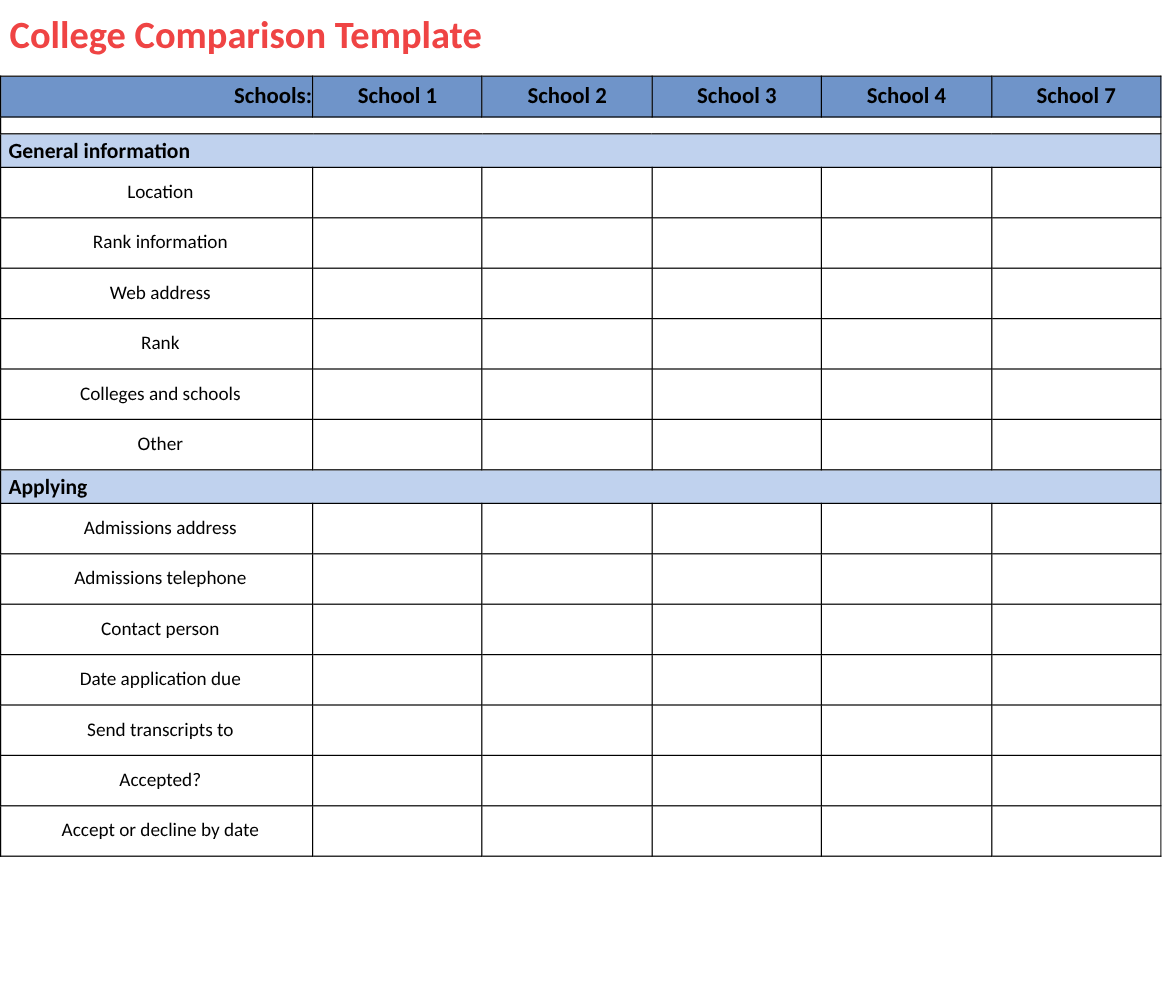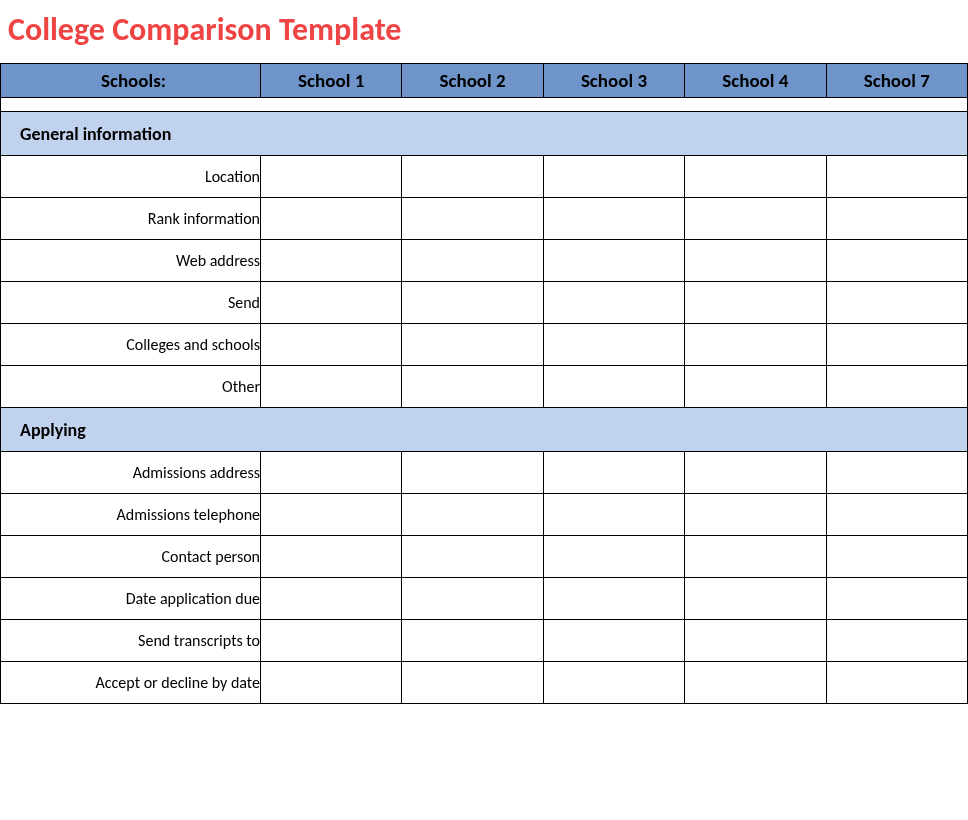--- a/index.html
+++ b/index.html
@@ -29,47 +29,47 @@
   .header-row th {
     background: #6f94c9;
     color: #000;
     font-weight: 700;
     font-size: 19px;
     height: 34px;
     text-align: center;
     vertical-align: middle;
   }
   .header-row th.schools-label {
-    text-align: center;
+    text-align: right;
     padding-left: 6px;
   }
   .spacer-row td {
     height: 14px;
     border-left: 1px solid #000;
     border-right: 1px solid #000;
     border-top: 1px solid #000;
     border-bottom: 1px solid #000;
     background: #fff;
   }
   .section-row td {
     background: #c0d2ee;
     font-weight: 700;
     font-size: 18px;
-    height: 44px;
-    padding-left: 19px;
+    height: 28px;
+    padding-left: 6px;
     vertical-align: middle;
   }
   .data-row td {
     height: 42px;
     vertical-align: middle;
   }
   .data-row td.label-cell {
     font-size: 16px;
     padding-left: 6px;
-    text-align: right;
+    text-align: center;
   }
   .data-row td.data-cell {
     background: #fff;
   }
   col.labelcol { width: 260px; }
   col.datacol { width: auto; }
 </style>
 </head>
 <body>
 
@@ -120,21 +120,21 @@
   </tr>
   <tr class="data-row">
     <td class="label-cell">Web address</td>
     <td class="data-cell"></td>
         <td class="data-cell"></td>
         <td class="data-cell"></td>
         <td class="data-cell"></td>
         <td class="data-cell"></td>
   </tr>
   <tr class="data-row">
-    <td class="label-cell">Send</td>
+    <td class="label-cell">Rank</td>
     <td class="data-cell"></td>
         <td class="data-cell"></td>
         <td class="data-cell"></td>
         <td class="data-cell"></td>
         <td class="data-cell"></td>
   </tr>
   <tr class="data-row">
     <td class="label-cell">Colleges and schools</td>
     <td class="data-cell"></td>
         <td class="data-cell"></td>
@@ -188,20 +188,28 @@
   </tr>
   <tr class="data-row">
     <td class="label-cell">Send transcripts to</td>
     <td class="data-cell"></td>
         <td class="data-cell"></td>
         <td class="data-cell"></td>
         <td class="data-cell"></td>
         <td class="data-cell"></td>
   </tr>
   <tr class="data-row">
+    <td class="label-cell">Accepted?</td>
+    <td class="data-cell"></td>
+        <td class="data-cell"></td>
+        <td class="data-cell"></td>
+        <td class="data-cell"></td>
+        <td class="data-cell"></td>
+  </tr>
+  <tr class="data-row">
     <td class="label-cell">Accept or decline by date</td>
     <td class="data-cell"></td>
         <td class="data-cell"></td>
         <td class="data-cell"></td>
         <td class="data-cell"></td>
         <td class="data-cell"></td>
   </tr>
 
 </tbody>
   </table>

